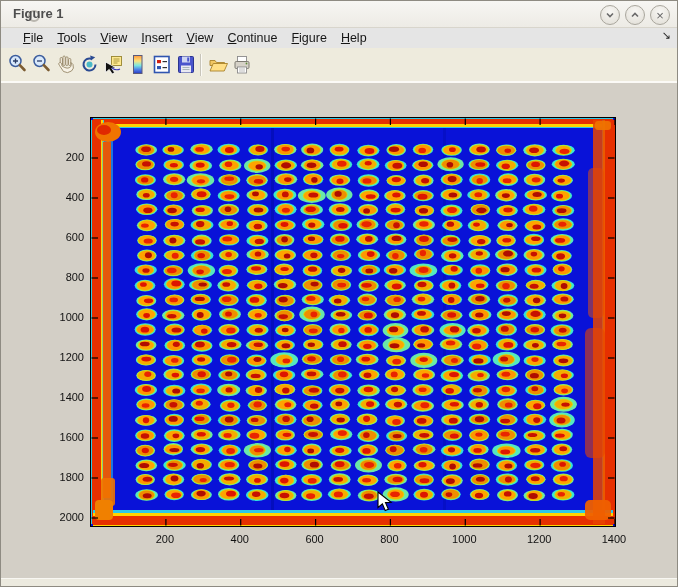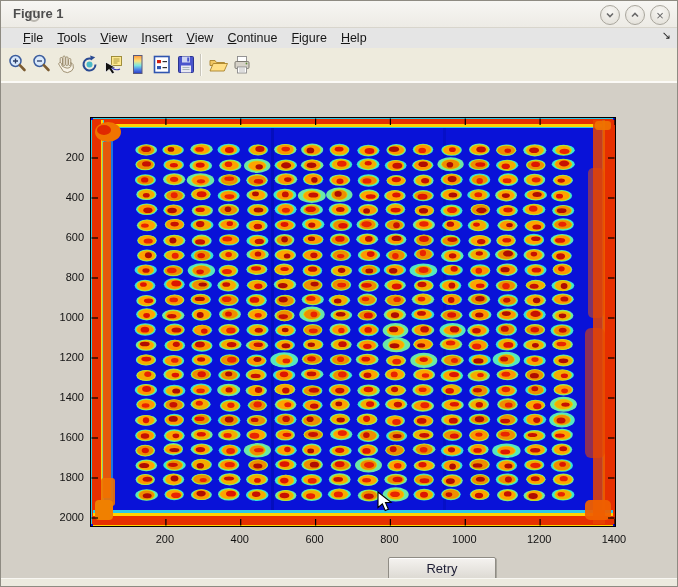--- a/index.html
+++ b/index.html
@@ -1784,21 +1784,20 @@
         <div class="tick-y" style="left: 37px; top: 147px;">600</div>
         <div class="tick-y" style="left: 37px; top: 187px;">800</div>
         <div class="tick-y" style="left: 37px; top: 227px;">1000</div>
         <div class="tick-y" style="left: 37px; top: 267px;">1200</div>
         <div class="tick-y" style="left: 37px; top: 307px;">1400</div>
         <div class="tick-y" style="left: 37px; top: 347px;">1600</div>
         <div class="tick-y" style="left: 37px; top: 387px;">1800</div>
         <div class="tick-y" style="left: 37px; top: 427px;">2000</div>
       </div>
 
-    <div class="push-btn" style="left:387px;top:474px;width:106px;height:21px;">Retry</div>
 
     <svg class="mouse-cursor" width="16" height="22" viewBox="0 0 16 22">
       <polygon points="1,1 1,16.5 5.4,12.9 8.2,19.6 11.4,18.2 8.5,11.6 14,11.2" fill="#ffffff" stroke="#000000" stroke-width="1.1"></polygon>
     </svg>
   </div>
 
   <div class="statusbar"></div>
 </div>
 
 </body></html>

